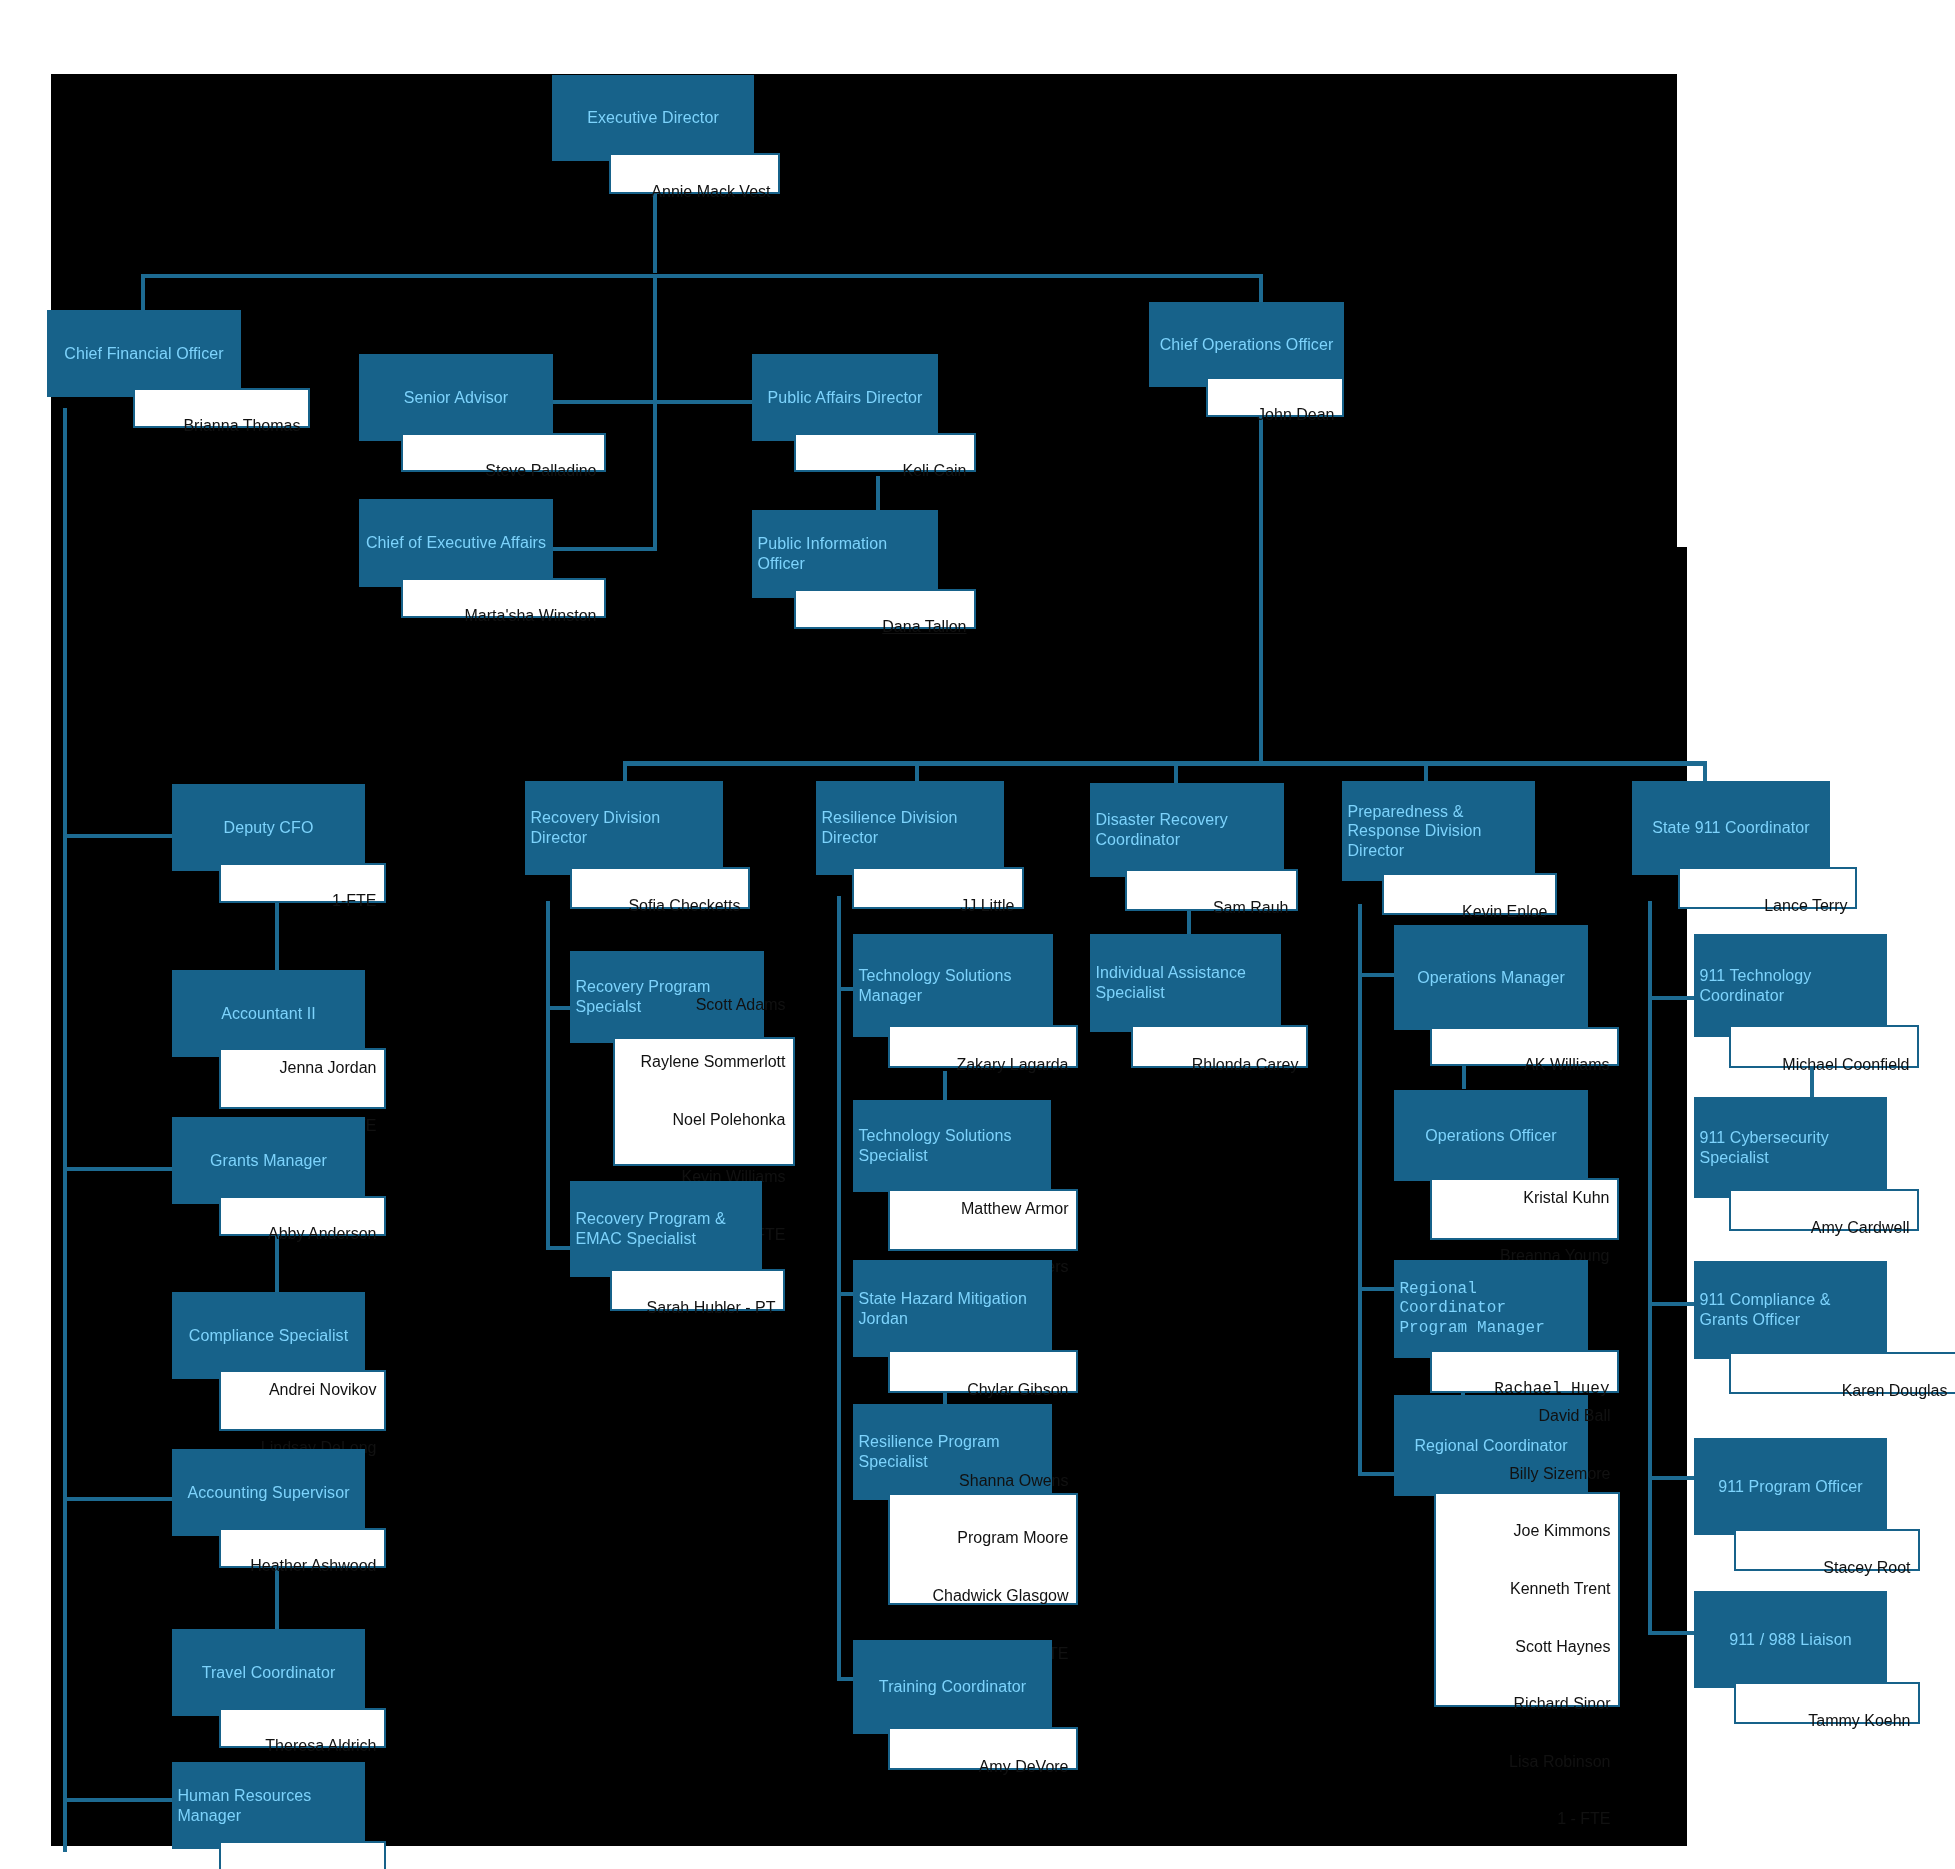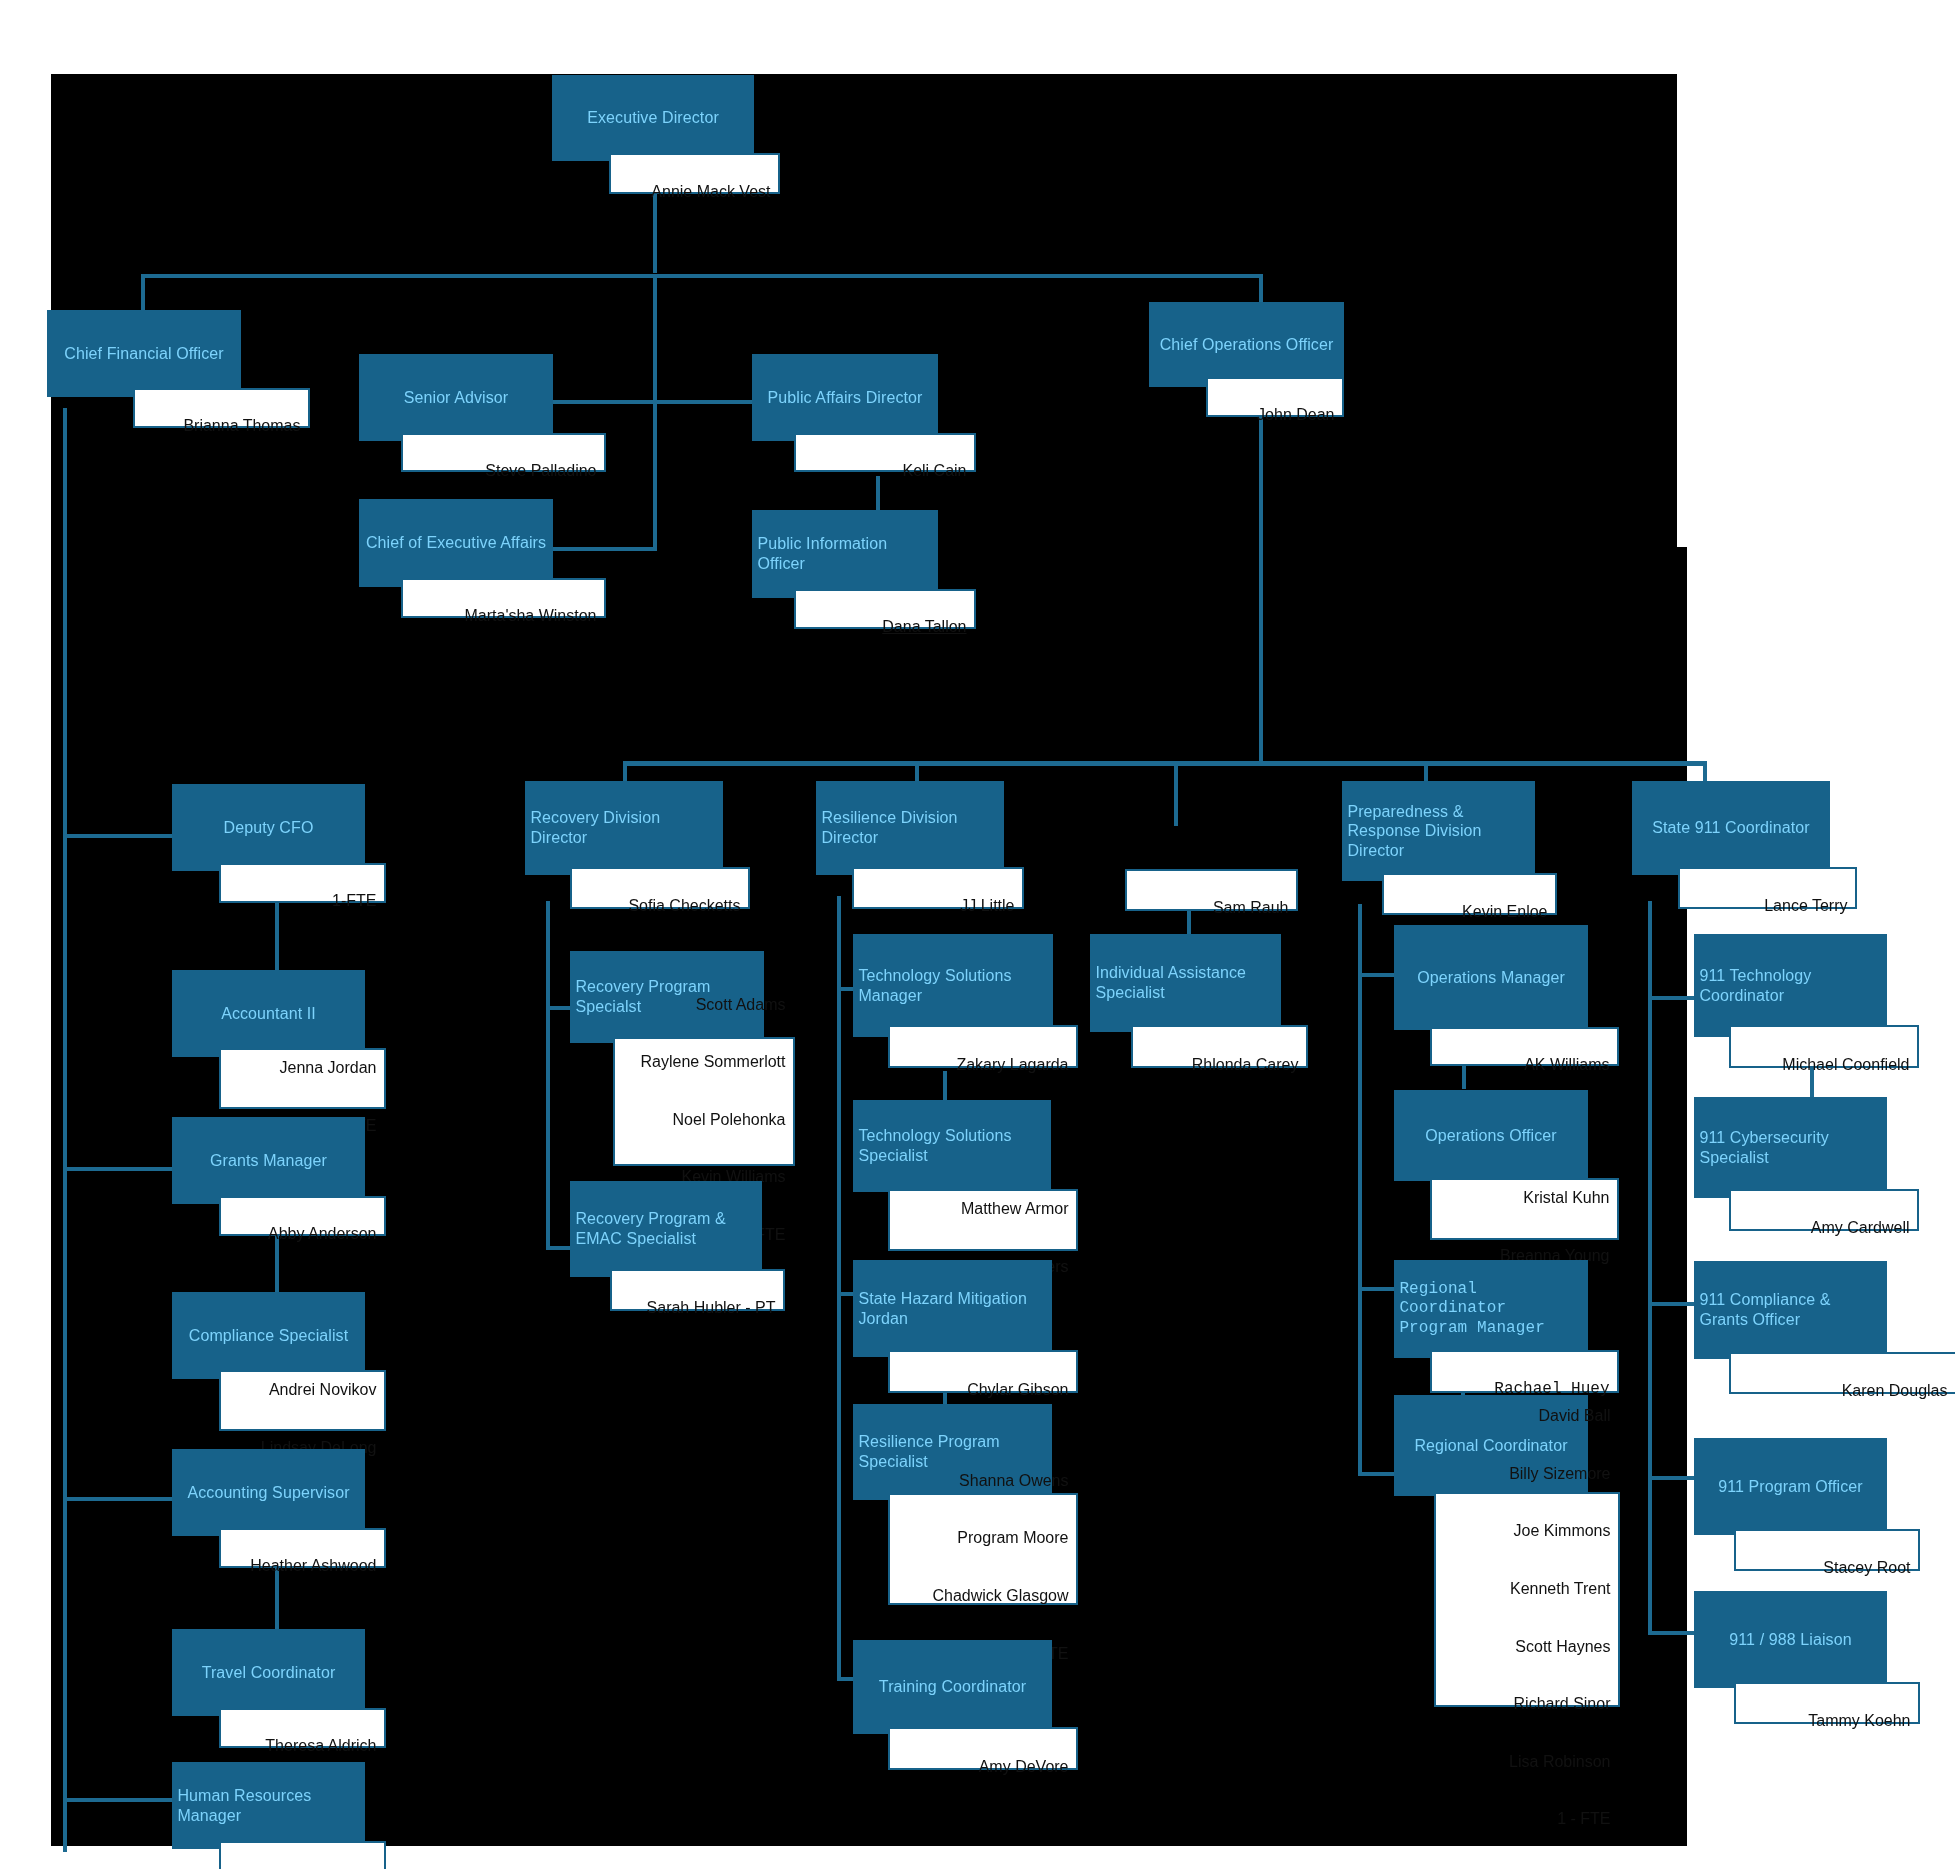--- a/index.html
+++ b/index.html
@@ -261,20 +261,21 @@
   </div>
 
   <div class="node" style="left:853px;top:1640px;width:225px;height:130px;">
     <div class="title" style="width:199px;height:94px;">Training Coordinator</div>
     <div class="namebox" style="left:35px;top:87px;width:190px;height:43px;">
       <span>Amy DeVore</span>
     </div>
   </div>
 
   <div class="node" style="left:1090px;top:783px;width:225px;height:128px;">
+    <div class="title" style="width:194px;height:94px;">Disaster Recovery Coordinator</div>
     <div class="namebox" style="left:35px;top:86px;width:173px;height:42px;">
       <span>Sam Rauh</span>
     </div>
   </div>
 
   <div class="node" style="left:1090px;top:934px;width:225px;height:134px;">
     <div class="title" style="width:191px;height:98px;">Individual Assistance Specialist</div>
     <div class="namebox" style="left:41px;top:91px;width:177px;height:43px;">
       <span>Rhlonda Carey</span>
     </div>

